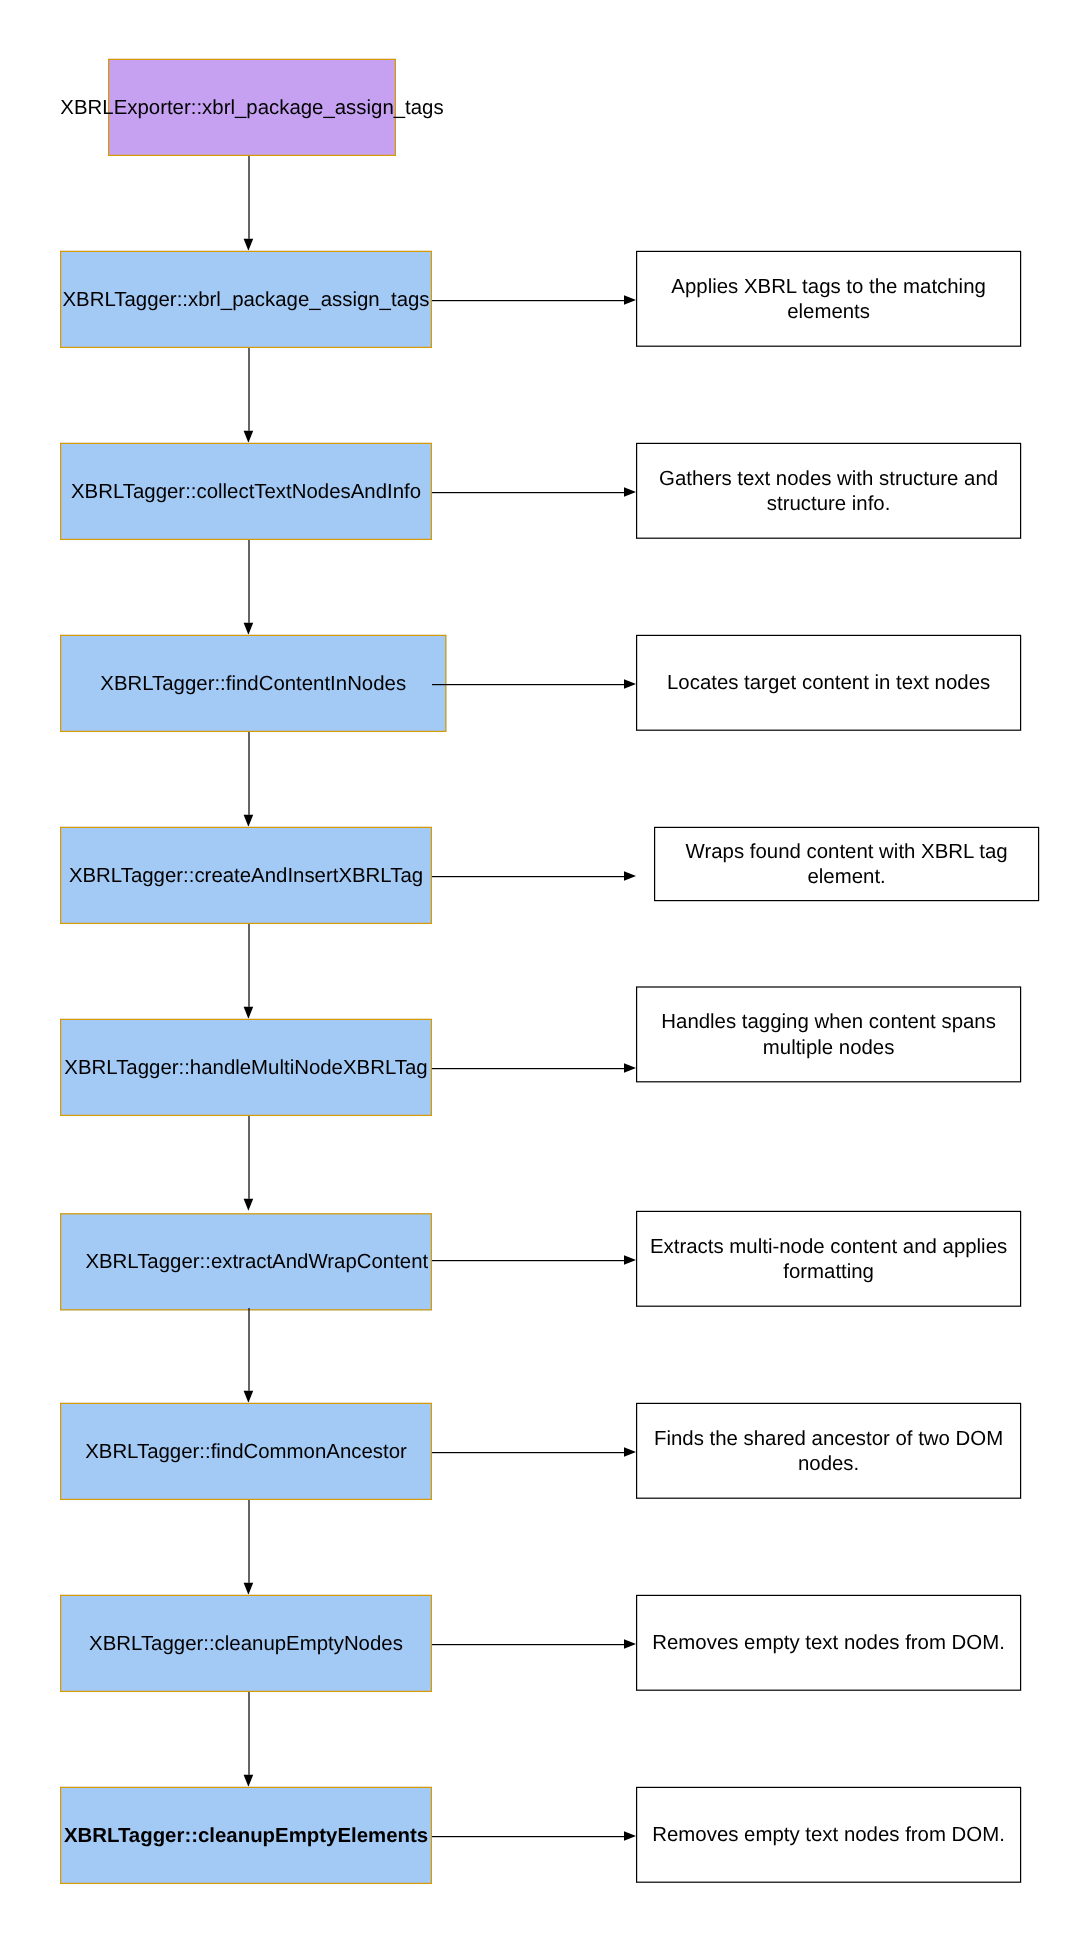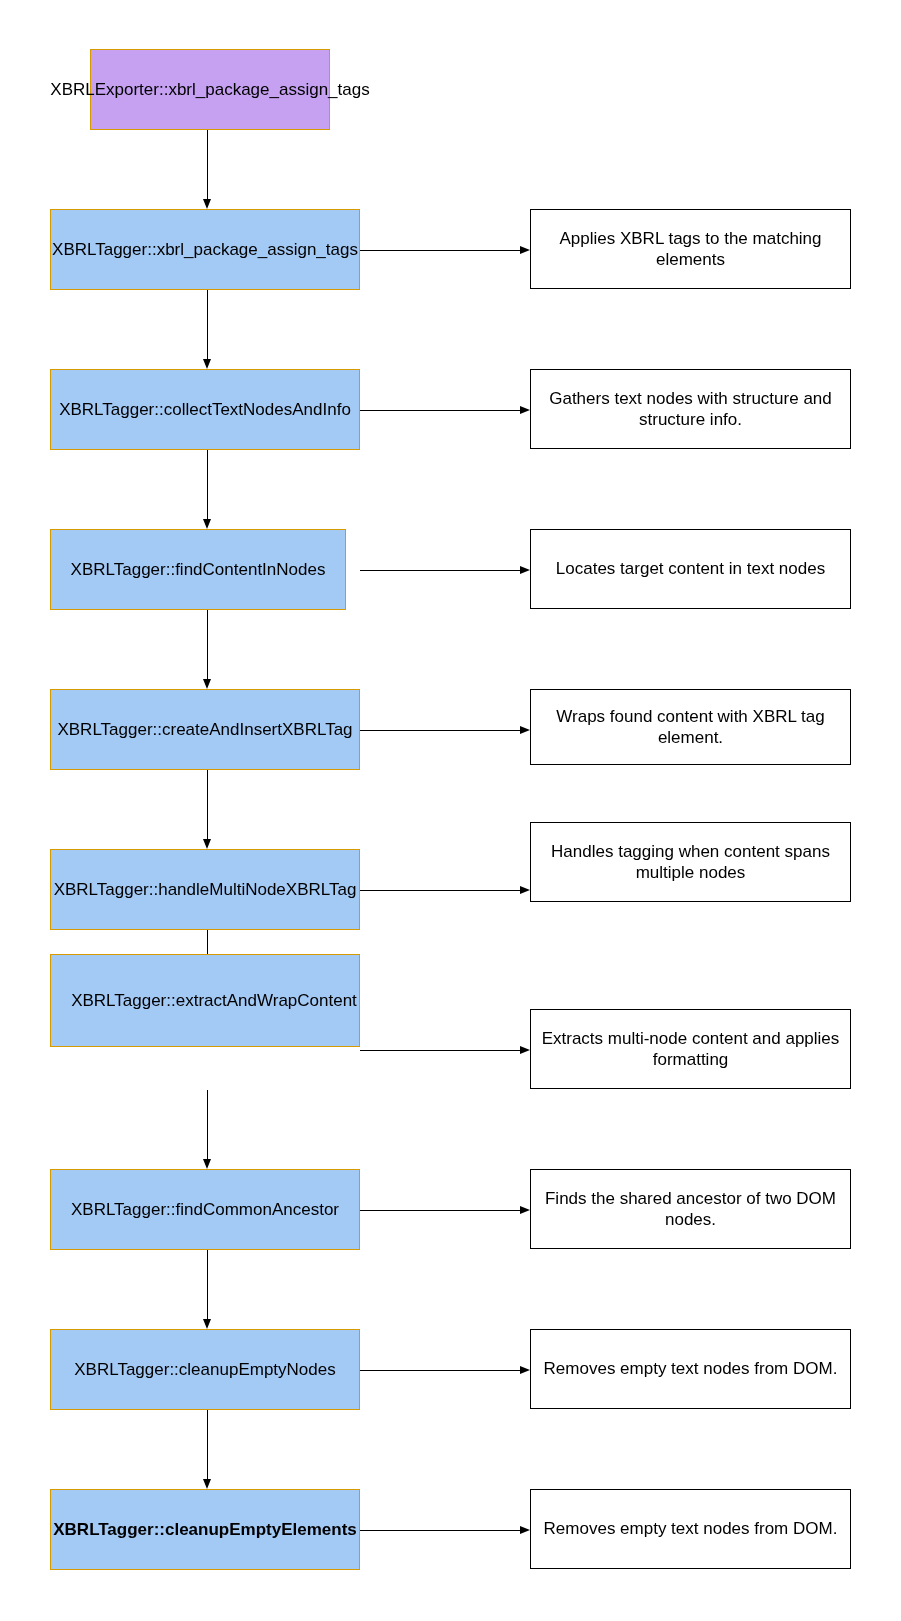--- a/index.html
+++ b/index.html
@@ -48,54 +48,54 @@
     <span class="lbl">XBRLTagger::collectTextNodesAndInfo</span>
   </div>
   <div class="hline" style="left: 360px; top: 409.5px; width: 160px;"></div>
   <div class="harrow" style="left: 520px; top: 405.5px;"></div>
   <div class="node desc-node" style="left: 530px; top: 369px; width: 321px; height: 80px;">
     <span class="lbl">Gathers text nodes with structure and structure info.</span>
   </div>
 
   <div class="vline" style="left: 207px; top: 450px; height: 69px;"></div>
   <div class="varrow" style="left: 203px; top: 519px;"></div>
-  <div class="node step-node" style="left: 50px; top: 529px; width: 296px; height: 81px;">
+  <div class="node step-node" style="left: 50px; top: 529px; width: 322px; height: 81px;">
     <span class="lbl">XBRLTagger::findContentInNodes</span>
   </div>
   <div class="hline" style="left: 360px; top: 569.5px; width: 160px;"></div>
   <div class="harrow" style="left: 520px; top: 565.5px;"></div>
   <div class="node desc-node" style="left: 530px; top: 529px; width: 321px; height: 80px;">
     <span class="lbl">Locates target content in text nodes</span>
   </div>
 
   <div class="vline" style="left: 207px; top: 610px; height: 69px;"></div>
   <div class="varrow" style="left: 203px; top: 679px;"></div>
   <div class="node step-node" style="left: 50px; top: 689px; width: 310px; height: 81px;">
     <span class="lbl">XBRLTagger::createAndInsertXBRLTag</span>
   </div>
   <div class="hline" style="left: 360px; top: 729.5px; width: 160px;"></div>
   <div class="harrow" style="left: 520px; top: 725.5px;"></div>
-  <div class="node desc-node" style="left: 530px; top: 689px; width: 321px; height: 76px;">
+  <div class="node desc-node" style="left: 545px; top: 689px; width: 321px; height: 62px;">
     <span class="lbl">Wraps found content with XBRL tag element.</span>
   </div>
 
   <div class="vline" style="left: 207px; top: 770px; height: 69px;"></div>
   <div class="varrow" style="left: 203px; top: 839px;"></div>
   <div class="node step-node" style="left: 50px; top: 849px; width: 310px; height: 81px;">
     <span class="lbl">XBRLTagger::handleMultiNodeXBRLTag</span>
   </div>
   <div class="hline" style="left: 360px; top: 889.5px; width: 160px;"></div>
   <div class="harrow" style="left: 520px; top: 885.5px;"></div>
   <div class="node desc-node" style="left: 530px; top: 822px; width: 321px; height: 80px;">
     <span class="lbl">Handles tagging when content spans multiple nodes</span>
   </div>
 
   <div class="vline" style="left: 207px; top: 930px; height: 69px;"></div>
   <div class="varrow" style="left: 203px; top: 999px;"></div>
-  <div class="node step-node" style="left: 50px; top: 954px; width: 310px; height: 93px; padding-left: 24px;">
+  <div class="node step-node" style="left: 50px; top: 1011px; width: 310px; height: 81px; padding-left: 24px;">
     <span class="lbl">XBRLTagger::extractAndWrapContent</span>
   </div>
   <div class="hline" style="left: 360px; top: 1049.5px; width: 160px;"></div>
   <div class="harrow" style="left: 520px; top: 1045.5px;"></div>
   <div class="node desc-node" style="left: 530px; top: 1009px; width: 321px; height: 80px;">
     <span class="lbl">Extracts multi-node content and applies formatting</span>
   </div>
 
   <div class="vline" style="left: 207px; top: 1090px; height: 69px;"></div>
   <div class="varrow" style="left: 203px; top: 1159px;"></div>

